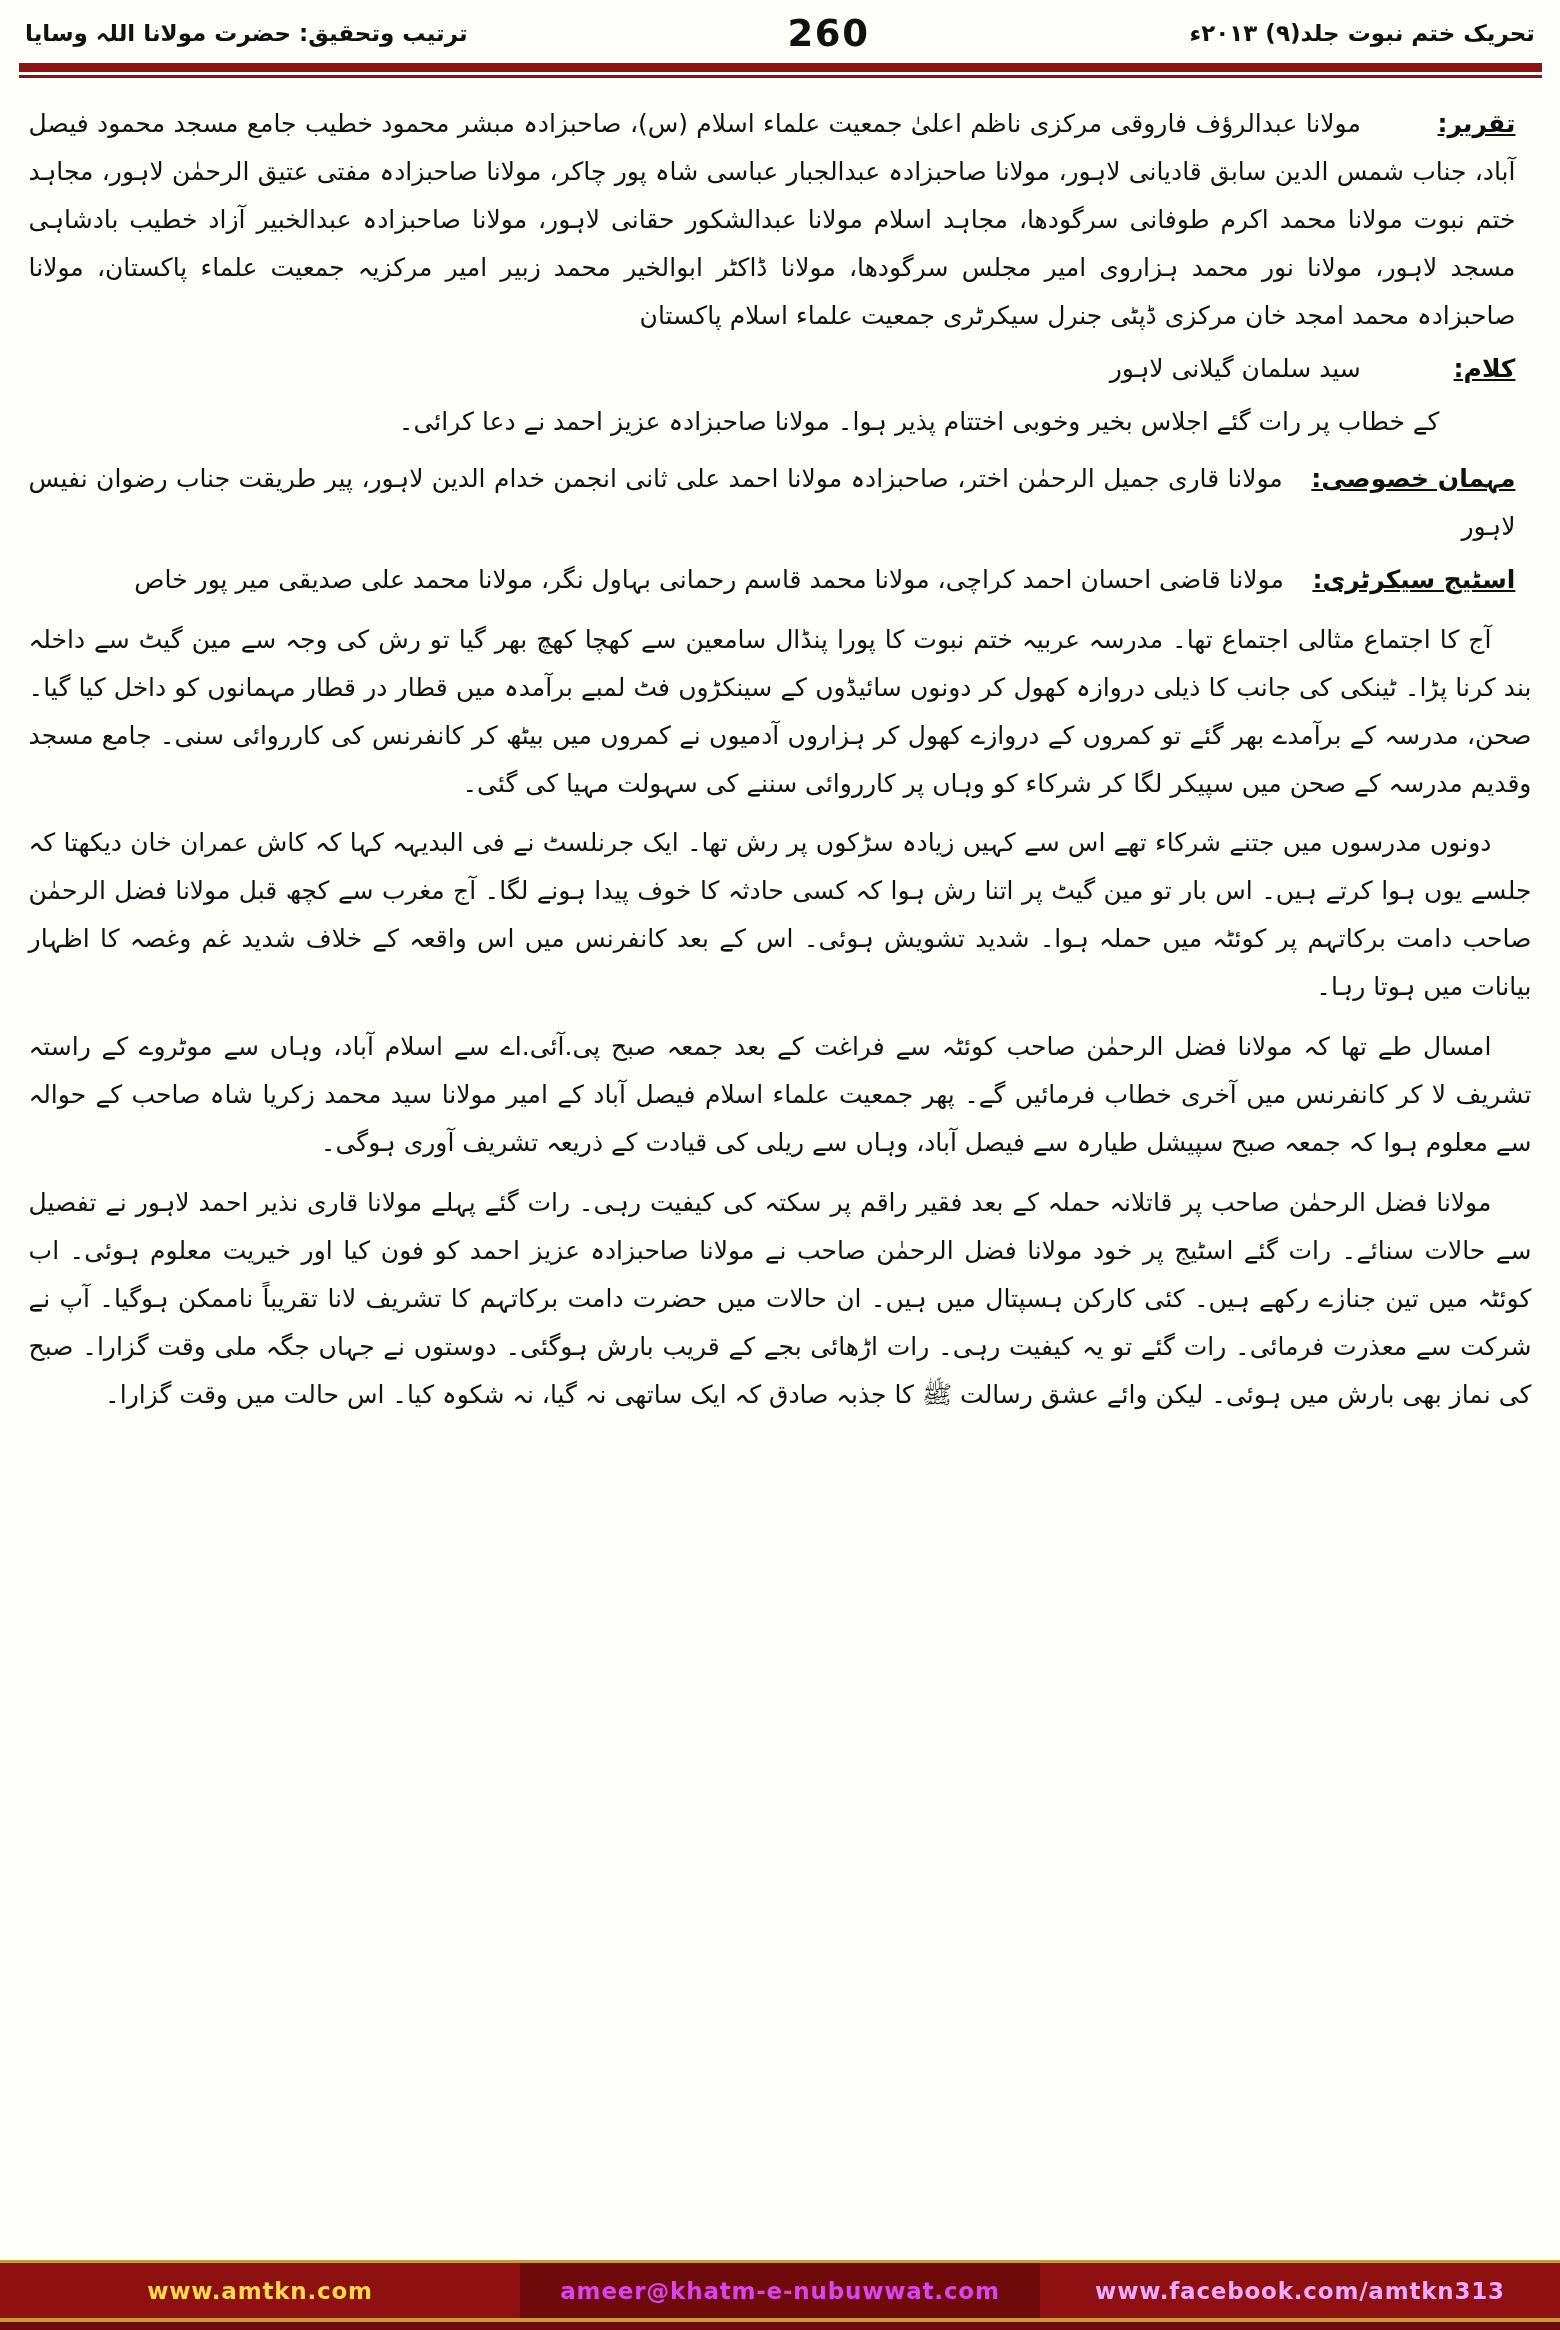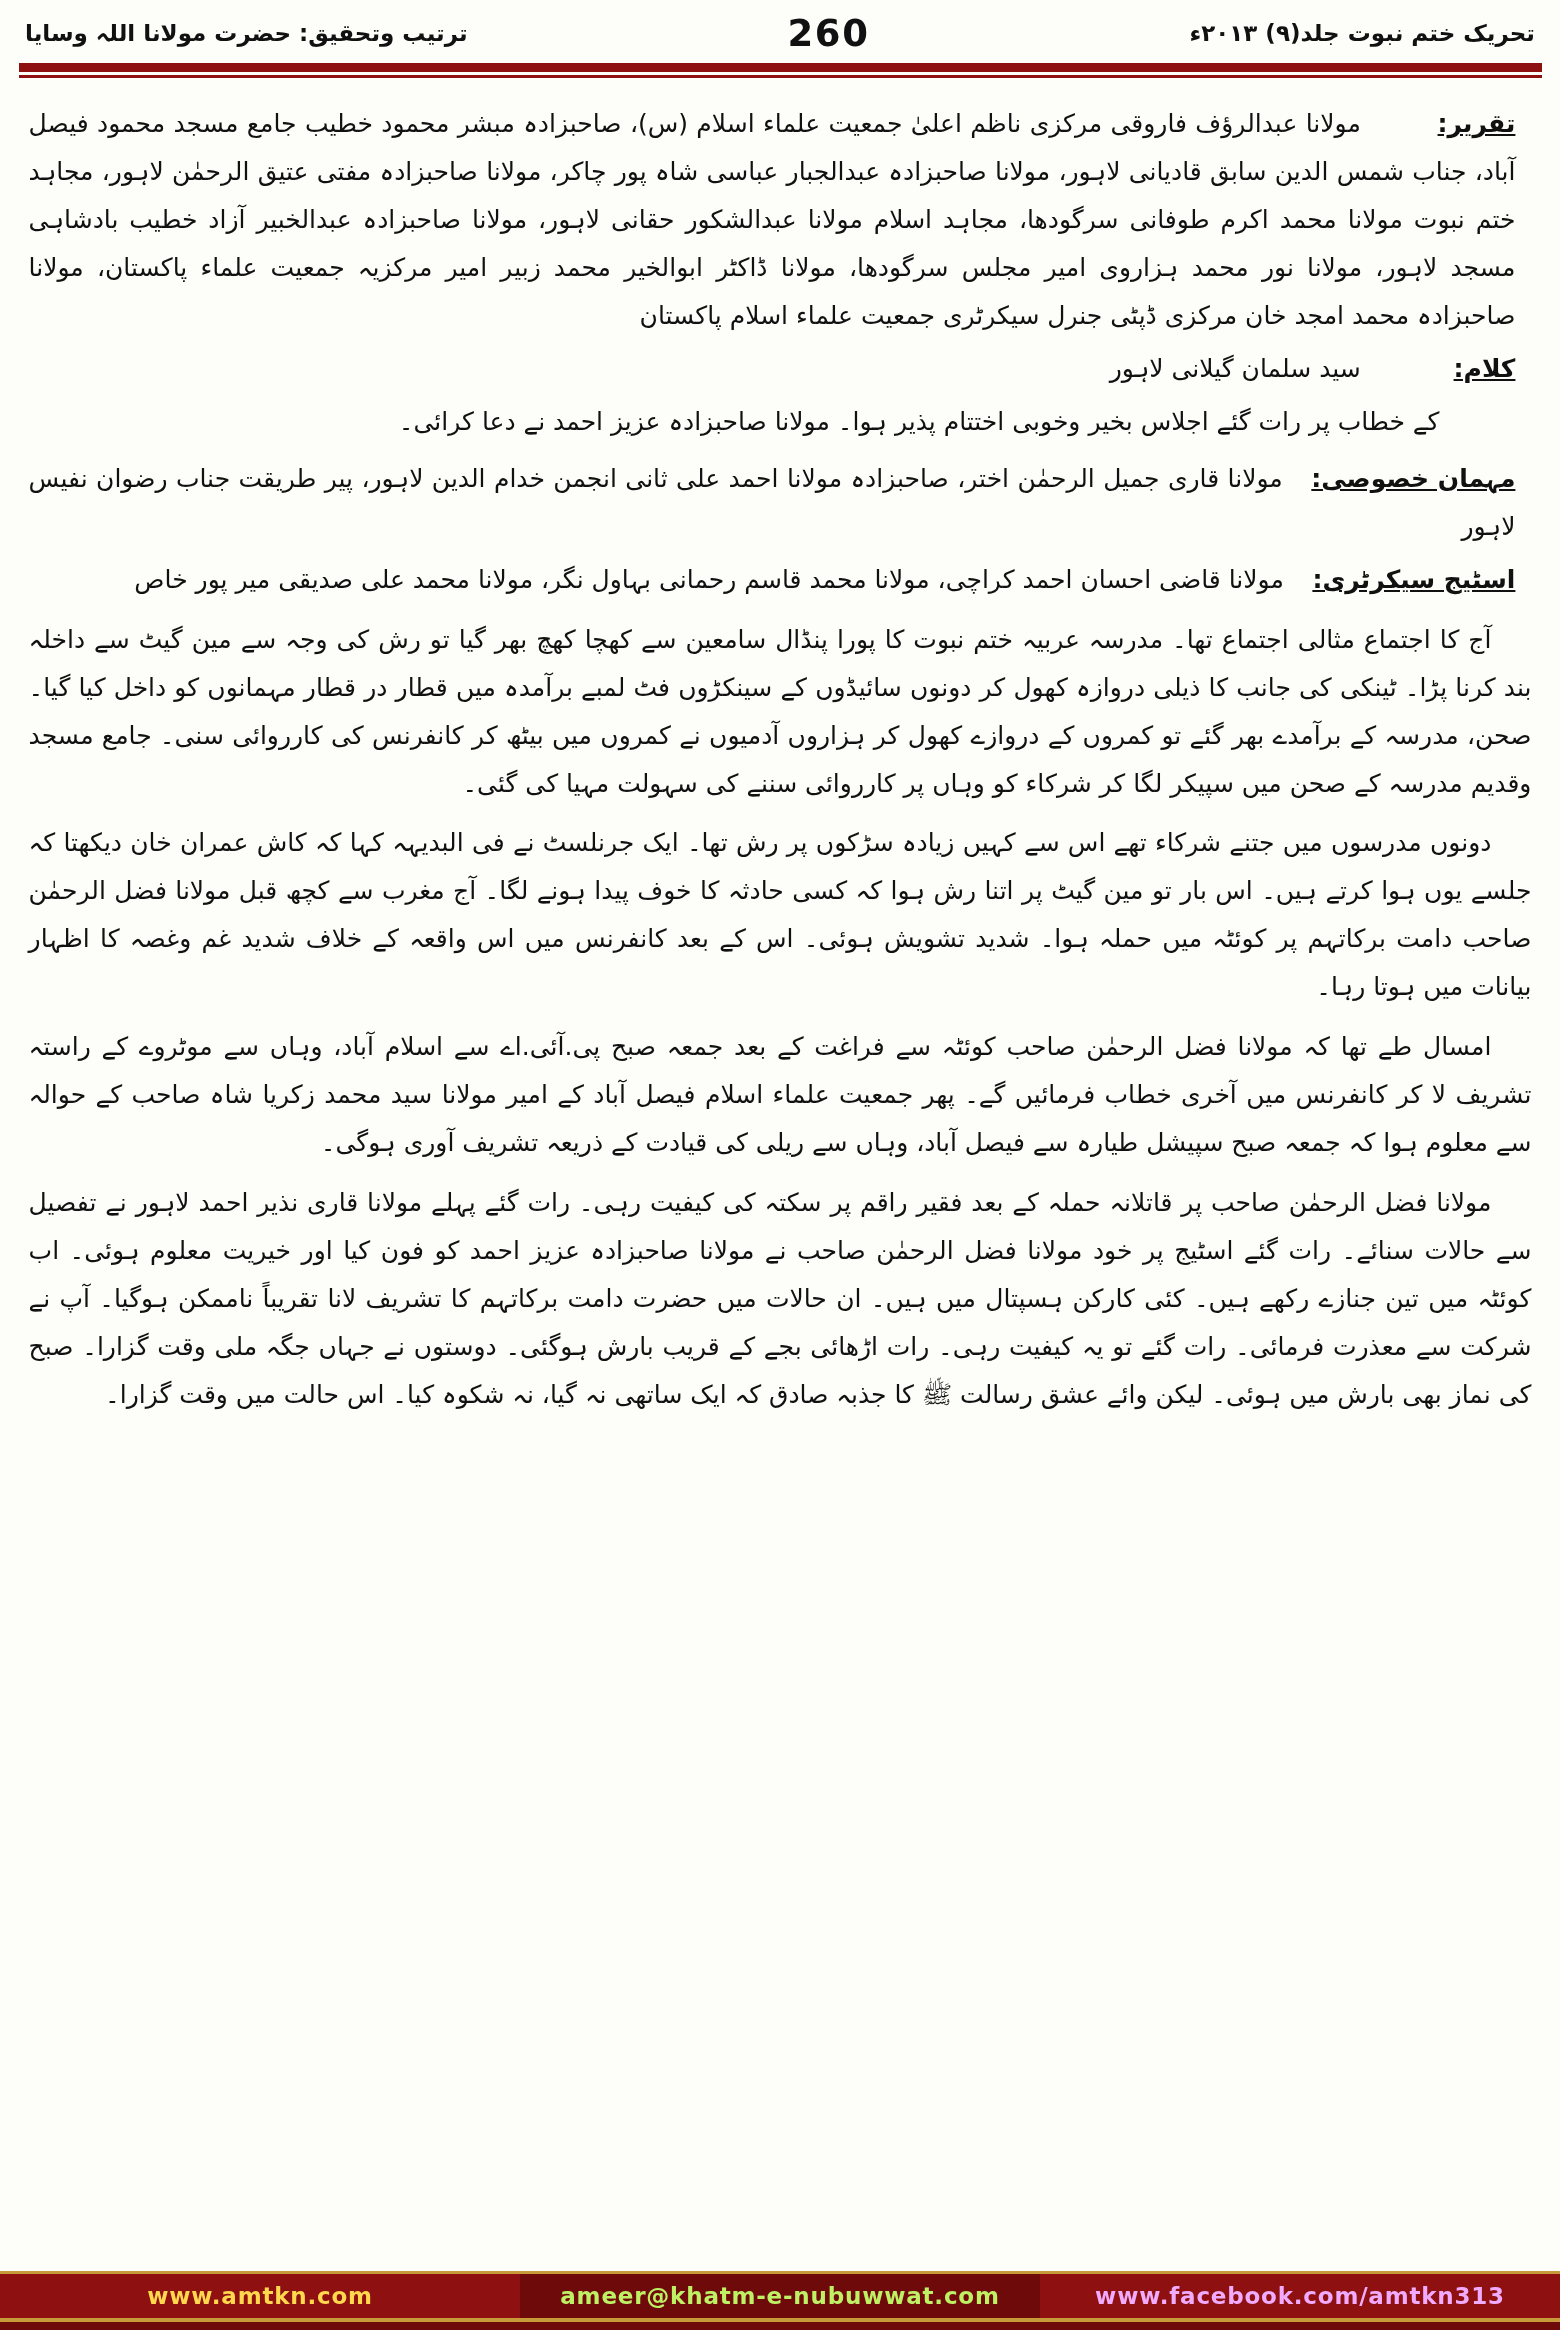--- a/index.html
+++ b/index.html
@@ -64,21 +64,21 @@
   
   .footer {
     position: absolute;
     left: 0; right: 0; bottom: 0;
   }
   .gold-line { height: 3.4px; }
   .footer-bar {
     direction: ltr;
     display: flex;
     align-items: stretch;
-    height: 44px;
+    height: 55px;
   }
   .footer-cell {
     flex: 1;
     display: flex;
     align-items: center;
     justify-content: center;
     font-size: 23px;
     font-weight: bold;
     letter-spacing: 0.8px;
   }
@@ -122,21 +122,21 @@
     <p class="para">دونوں مدرسوں میں جتنے شرکاء تھے اس سے کہیں زیادہ سڑکوں پر رش تھا۔ ایک جرنلسٹ نے فی البدیہہ کہا کہ کاش عمران خان دیکھتا کہ جلسے یوں ہوا کرتے ہیں۔ اس بار تو مین گیٹ پر اتنا رش ہوا کہ کسی حادثہ کا خوف پیدا ہونے لگا۔ آج مغرب سے کچھ قبل مولانا فضل الرحمٰن صاحب دامت برکاتہم پر کوئٹہ میں حملہ ہوا۔ شدید تشویش ہوئی۔ اس کے بعد کانفرنس میں اس واقعہ کے خلاف شدید غم وغصہ کا اظہار بیانات میں ہوتا رہا۔</p>
     <p class="para">امسال طے تھا کہ مولانا فضل الرحمٰن صاحب کوئٹہ سے فراغت کے بعد جمعہ صبح پی.آئی.اے سے اسلام آباد، وہاں سے موٹروے کے راستہ تشریف لا کر کانفرنس میں آخری خطاب فرمائیں گے۔ پھر جمعیت علماء اسلام فیصل آباد کے امیر مولانا سید محمد زکریا شاہ صاحب کے حوالہ سے معلوم ہوا کہ جمعہ صبح سپیشل طیارہ سے فیصل آباد، وہاں سے ریلی کی قیادت کے ذریعہ تشریف آوری ہوگی۔</p>
     <p class="para">مولانا فضل الرحمٰن صاحب پر قاتلانہ حملہ کے بعد فقیر راقم پر سکتہ کی کیفیت رہی۔ رات گئے پہلے مولانا قاری نذیر احمد لاہور نے تفصیل سے حالات سنائے۔ رات گئے اسٹیج پر خود مولانا فضل الرحمٰن صاحب نے مولانا صاحبزادہ عزیز احمد کو فون کیا اور خیریت معلوم ہوئی۔ اب کوئٹہ میں تین جنازے رکھے ہیں۔ کئی کارکن ہسپتال میں ہیں۔ ان حالات میں حضرت دامت برکاتہم کا تشریف لانا تقریباً ناممکن ہوگیا۔ آپ نے شرکت سے معذرت فرمائی۔ رات گئے تو یہ کیفیت رہی۔ رات اڑھائی بجے کے قریب بارش ہوگئی۔ دوستوں نے جہاں جگہ ملی وقت گزارا۔ صبح کی نماز بھی بارش میں ہوئی۔ لیکن وائے عشق رسالت ﷺ کا جذبہ صادق کہ ایک ساتھی نہ گیا، نہ شکوہ کیا۔ اس حالت میں وقت گزارا۔</p>
 
   </div>
 
   <div class="footer">
     <div class="gold-line" style="background: rgb(199, 154, 58);"></div>
     <div class="footer-bar" style="background: rgb(142, 16, 16);">
       <div class="footer-cell" style="color: rgb(255, 216, 77);">www.amtkn.com</div>
-      <div class="footer-cell footer-cell-center" style="color: #bef264; background: rgb(110, 10, 10);">ameer@khatm-e-nubuwwat.com</div>
+      <div class="footer-cell footer-cell-center" style="color: #d946ef; background: rgb(110, 10, 10);">ameer@khatm-e-nubuwwat.com</div>
       <div class="footer-cell" style="color: #f0abfc;">www.facebook.com/amtkn313</div>
     </div>
     <div class="gold-line" style="background: rgb(199, 154, 58);"></div>
     <div class="bottom-strip" style="background: rgb(110, 10, 10);"></div>
   </div>
 
 </div>
 
 
 </body></html>

